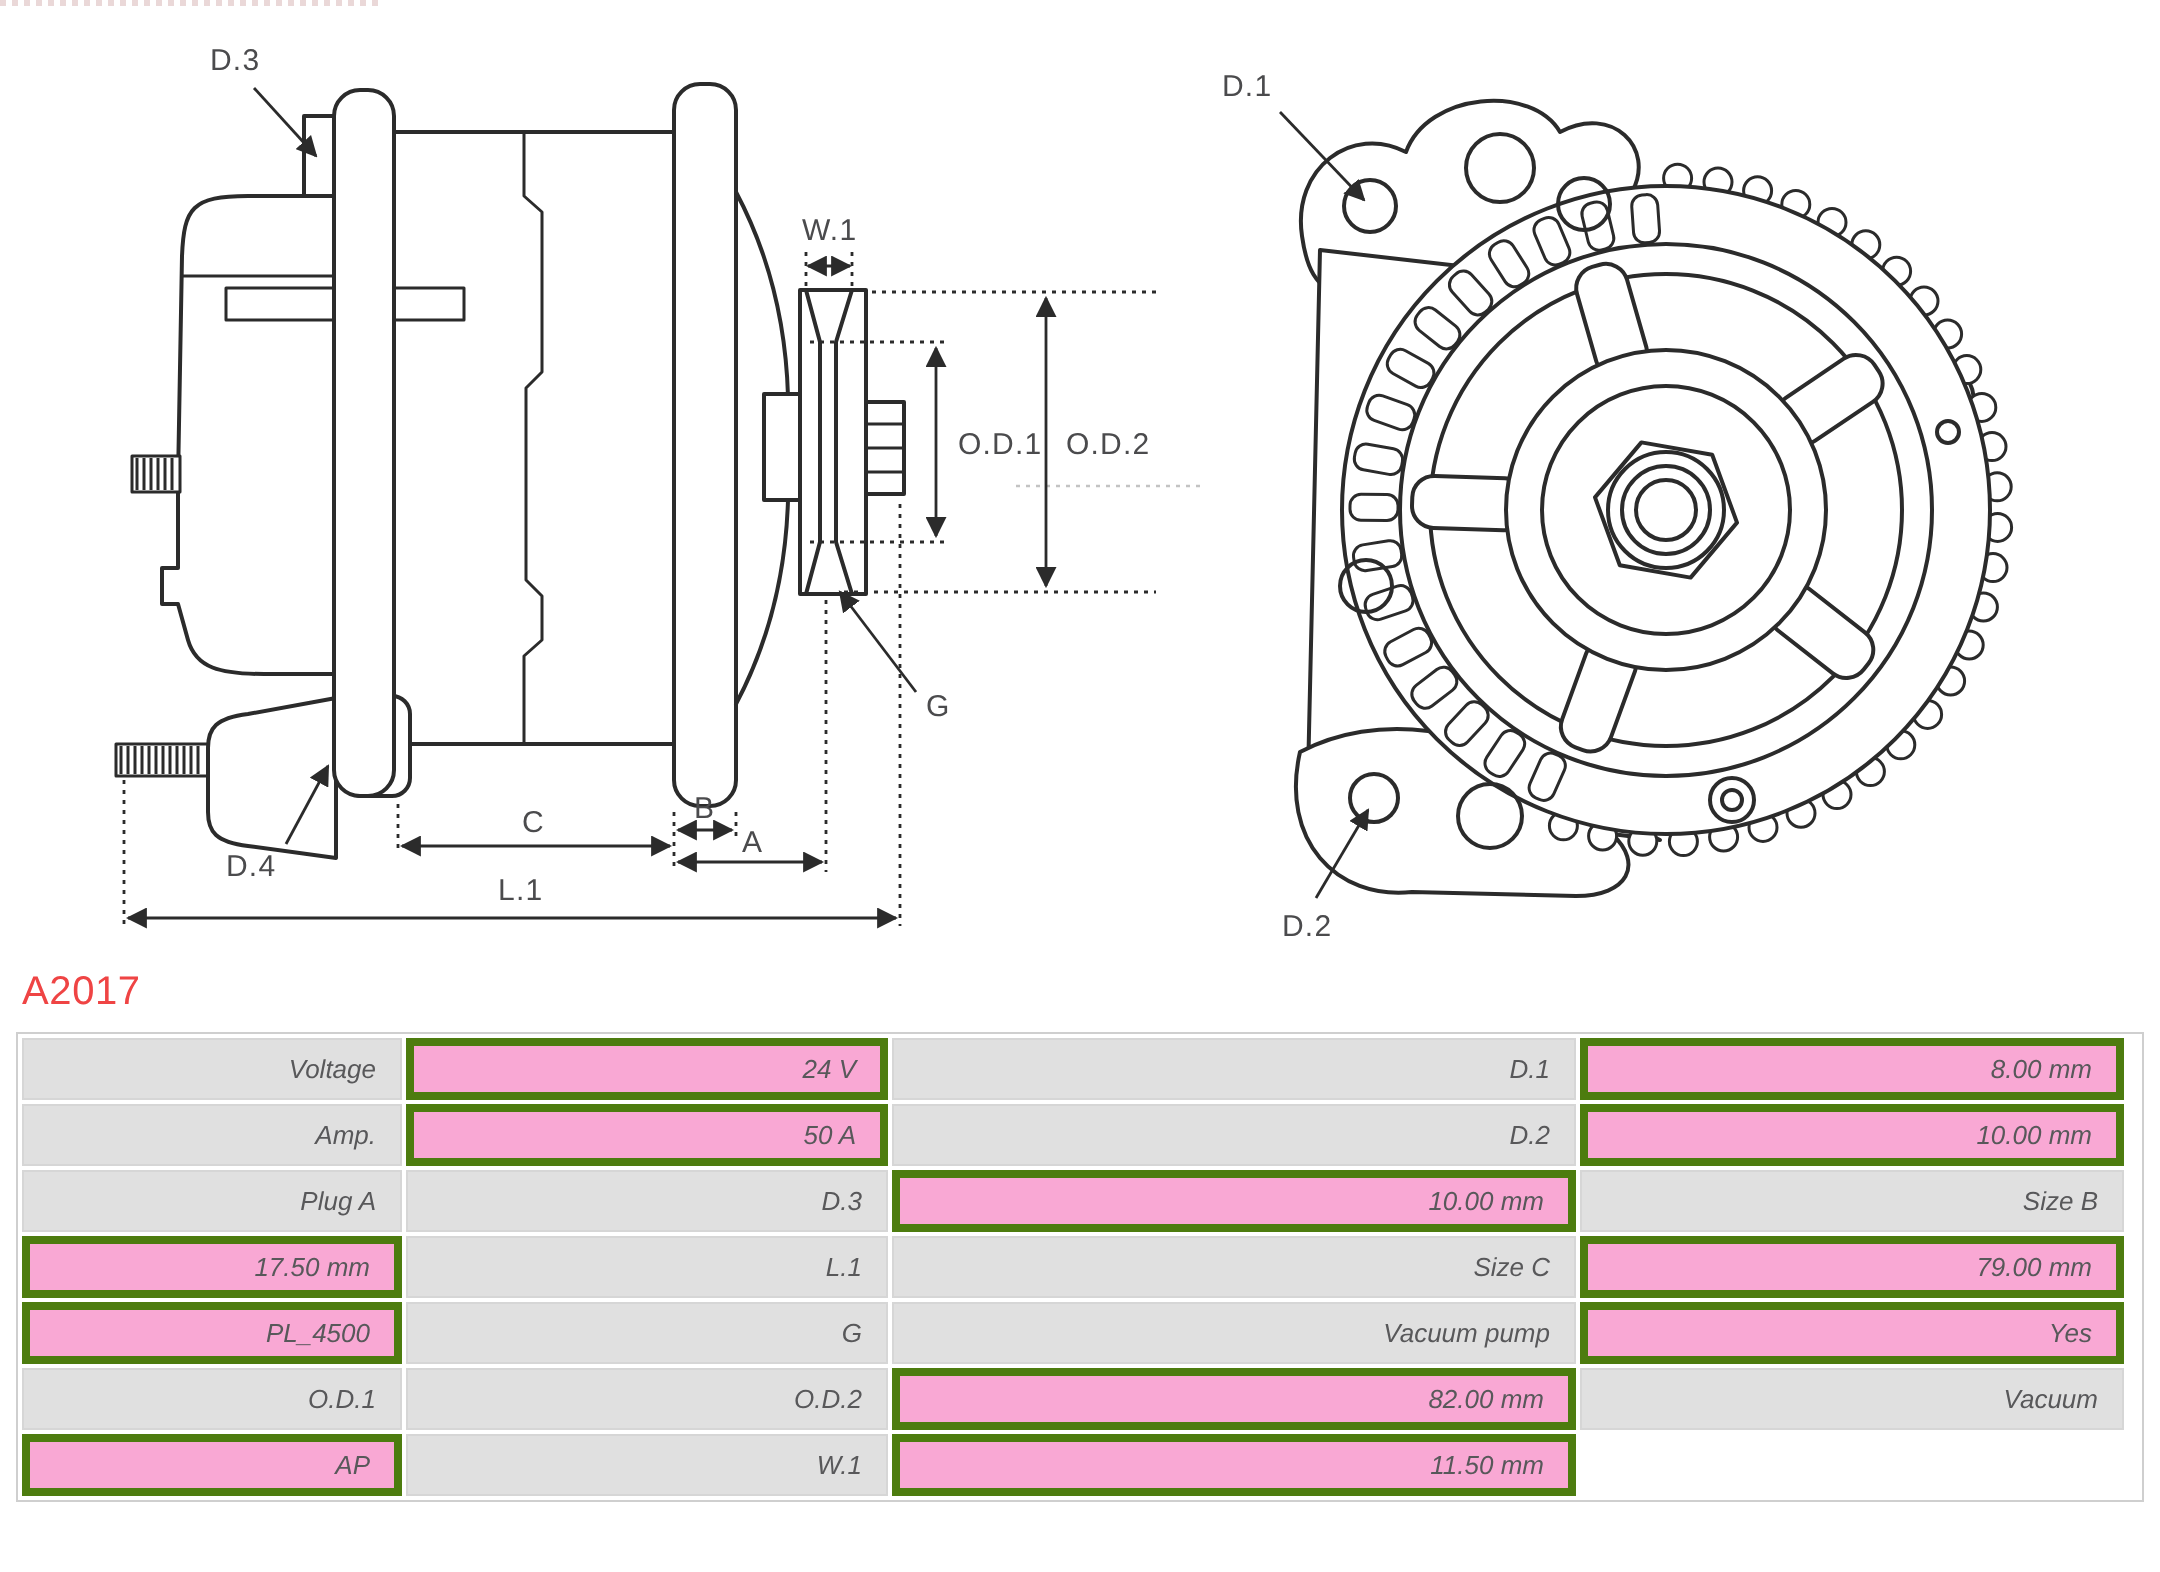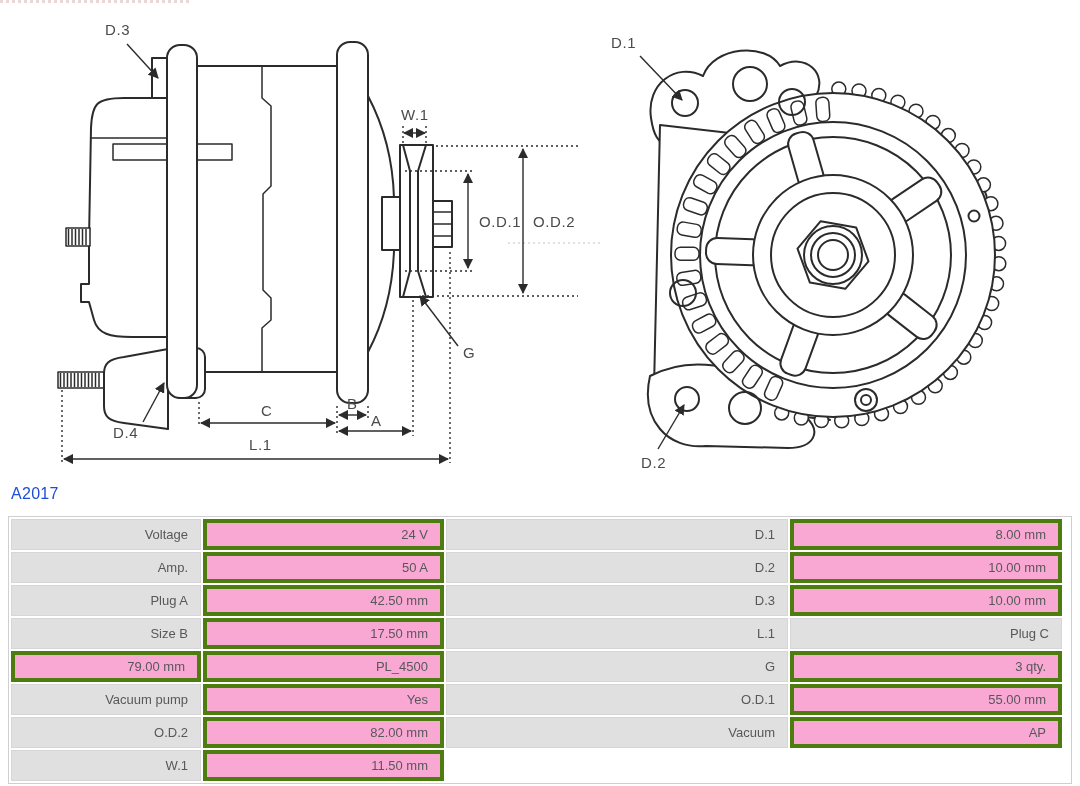--- a/index.html
+++ b/index.html
@@ -12,25 +12,25 @@
   
   .ln{stroke:#2b2b2b;stroke-width:2;fill:#fff;stroke-linejoin:round;stroke-linecap:round;}
   .nf{fill:none;}
   .thin{stroke-width:1.5;}
   .dot{stroke:#2b2b2b;stroke-width:1.4;fill:none;stroke-dasharray:2 3;}
   .dotfaint{stroke:#c3c3c3;stroke-width:1.2;fill:none;stroke-dasharray:2 3;}
   .dim{stroke:#2b2b2b;stroke-width:1.4;fill:none;}
   .lbl{font-family:"Liberation Sans",sans-serif;font-size:15px;fill:#4b4b4d;letter-spacing:.6px;}
 
   
-  .part-title{position:absolute;left:11px;top:485px;font-size:16px;color:#1d4ed8;
+  .part-title{position:absolute;left:11px;top:485px;font-size:20px;color:#ef4444;
               letter-spacing:.3px;}
   .spec-table{position:absolute;left:8px;top:516px;width:1058px;
       border:1px solid #cfcfcf;background:#fff;padding:2px;
-      display:grid;grid-template-columns:190px 241px 342px 272px;gap:2px;}
+      display:grid;grid-template-columns:190px 241px 342px 272px;gap:2px;font-style:italic;}
   .cell{height:31px;display:flex;align-items:center;justify-content:flex-end;
         padding-right:12px;font-size:13px;color:#58585a;box-sizing:border-box;}
   .cell.key{background:#e0e0e0;border:1px solid #d6d6d6;}
   .cell.val{background:#f9a8d4;border:4px solid #4d7c0f;}
 </style>
 </head>
 <body>
 
 <div class="sheet">
 
@@ -267,39 +267,36 @@
     <div class="cell val">24 V</div>
     <div class="cell key">D.1</div>
     <div class="cell val">8.00 mm</div>
 
     <div class="cell key">Amp.</div>
     <div class="cell val">50 A</div>
     <div class="cell key">D.2</div>
     <div class="cell val">10.00 mm</div>
 
     <div class="cell key">Plug A</div>
-    <div class="cell val">42.50 mm</div>
     <div class="cell key">D.3</div>
     <div class="cell val">10.00 mm</div>
 
     <div class="cell key">Size B</div>
     <div class="cell val">17.50 mm</div>
     <div class="cell key">L.1</div>
 
-    <div class="cell key">Plug C</div>
+    <div class="cell key">Size C</div>
     <div class="cell val">79.00 mm</div>
     <div class="cell val">PL_4500</div>
 
     <div class="cell key">G</div>
-    <div class="cell val">3 qty.</div>
     <div class="cell key">Vacuum pump</div>
     <div class="cell val">Yes</div>
 
     <div class="cell key">O.D.1</div>
-    <div class="cell val">55.00 mm</div>
     <div class="cell key">O.D.2</div>
     <div class="cell val">82.00 mm</div>
 
     <div class="cell key">Vacuum</div>
     <div class="cell val">AP</div>
     <div class="cell key">W.1</div>
     <div class="cell val">11.50 mm</div>
   </div>
 
 </div>

